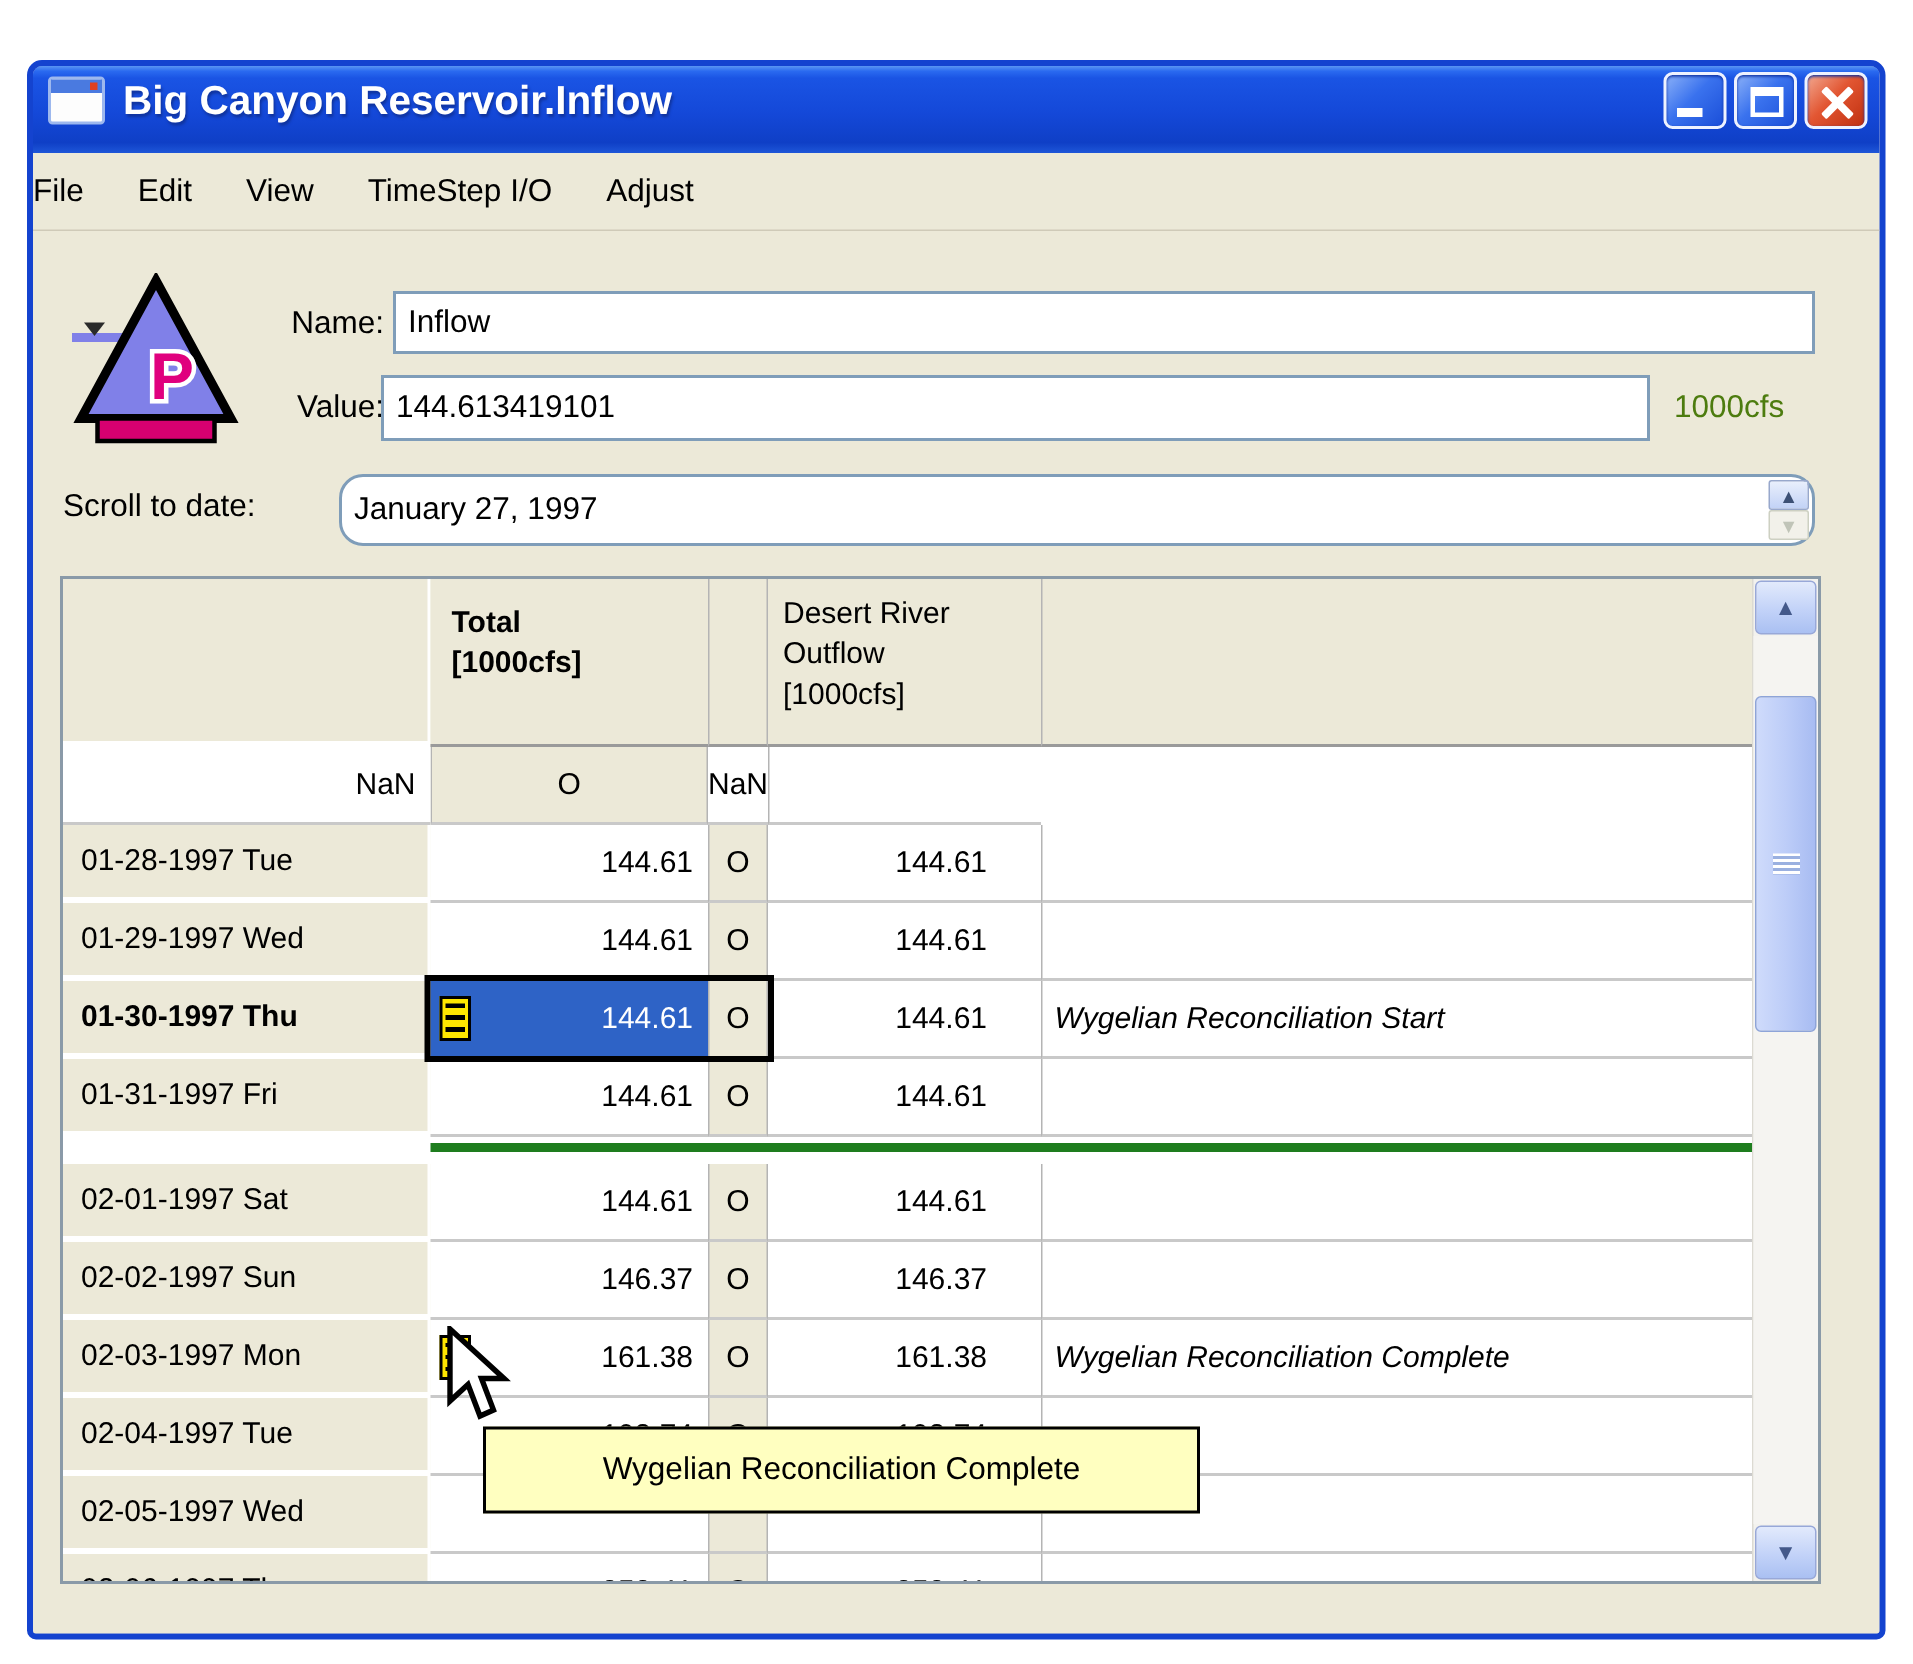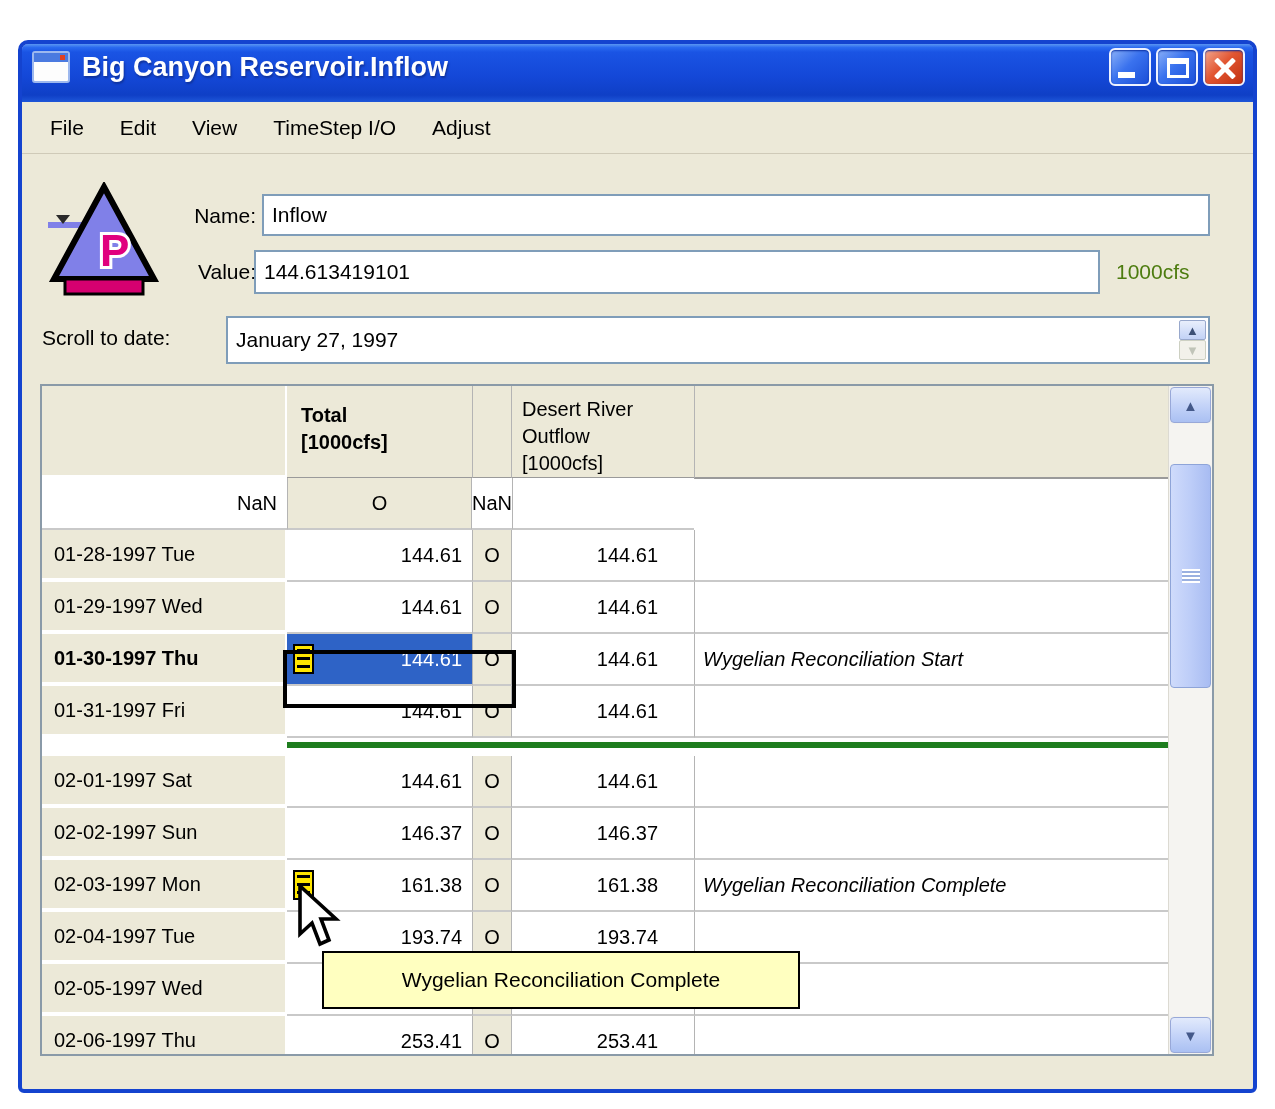--- a/index.html
+++ b/index.html
@@ -22,21 +22,21 @@
   .title-text { color:#fff; font-size:27px; font-weight:bold; margin-left:12px; text-shadow:1px 2px 2px #10339c; flex:1 1 auto; white-space:nowrap; }
   .win-controls { display:flex; gap:5px; }
   .win-btn { width:42px; height:38px; border-radius:6px; border:2px solid #eef2ff; position:relative;
     background:linear-gradient(135deg,#8ab0f8 0%,#3a72ee 45%,#1a4ed8 100%); box-shadow:0 1px 2px #0b2fa0 inset; }
   .win-btn.close { background:linear-gradient(135deg,#f2a890 0%,#e25632 45%,#c03010 100%); }
   .glyph-min { position:absolute; left:7px; bottom:6px; width:17px; height:6px; background:#fff; }
   .glyph-max { position:absolute; left:9px; top:8px; width:22px; height:20px; border:3px solid #fff; border-top-width:6px; }
   .glyph-x1,.glyph-x2 { position:absolute; left:7px; top:16px; width:26px; height:5px; background:#fff; border-radius:1px; }
   .glyph-x1 { transform:rotate(45deg); } .glyph-x2 { transform:rotate(-45deg); }
 
-  .menubar { height:52px; background:#ece9d8; display:flex; align-items:center; gap:36px; padding-left:28px;
+  .menubar { height:52px; background:#ece9d8; display:flex; align-items:center; gap:36px; 
     border-bottom:1px solid #cfcab8; font-size:21px; color:#000; }
   .menu-item { cursor:default; }
 
   
   .content { position:relative; width:100%; height:935px; background:#ece9d8; }
   .res-icon { position:absolute; left:26px; top:28px; }
   .flabel { position:absolute; font-size:21px; color:#000; text-align:right; width:212px; }
   .field { position:absolute; background:#fff; border:2px solid #7f9db9; font-size:21px; color:#000;
     display:flex; align-items:center; padding-left:8px; white-space:nowrap; }
   .units { position:absolute; font-size:21px; color:#4d7c0f; }
@@ -44,21 +44,21 @@
   .spinner { position:absolute; right:2px; top:2px; bottom:2px; width:27px; display:flex; flex-direction:column; }
   .spin-btn { flex:1; display:flex; align-items:center; justify-content:center; font-size:13px; border:1px solid #98a8cc; border-radius:2px; }
   .spin-up { background:linear-gradient(180deg,#e9effc,#c2d2f6); color:#3c5075; }
   .spin-down { background:#f2f1ea; color:#c0c4b8; border-color:#cdd0c2; }
 
   
   .table-box { position:absolute; left:18px; top:230px; width:1174px; height:672px;
     border:2px solid #8a9aa8; background:#fff; overflow:hidden; }
   .tgrid { position:absolute; left:0; top:0; right:44px; bottom:0; overflow:hidden; background:#fff; }
   .thead, .trow { display:grid; grid-template-columns:245px 185px 40px 182px 1fr; }
-  .thead { height:92px; }
+  .thead { height:112px; }
   .hcell { background:#ece9d8; font-size:20px; line-height:1.35; white-space:pre-line; }
   .h-date { border-right:2px solid #fff; border-bottom:4px solid #fff; }
   .h-total { font-weight:bold; padding:16px 0 0 14px; border-bottom:2px solid #9a9a9a; }
   .h-flag { border-left:1px solid #b4b4b4; border-right:1px solid #b4b4b4; border-bottom:2px solid #9a9a9a; }
   .h-desert { padding:10px 0 0 10px; border-bottom:2px solid #9a9a9a; }
   .h-notes { border-left:1px solid #b4b4b4; border-bottom:2px solid #9a9a9a; }
 
   .trow { height:52px; font-size:20px; }
   .cell { overflow:hidden; white-space:nowrap; }
   .c-date { background:#ece9d8; border-right:2px solid #fff; border-bottom:4px solid #fff; line-height:48px; padding-left:12px; }
@@ -145,21 +145,21 @@
       <span>Inflow</span>
     </div>
 
     <div class="flabel" style="left:22px; top:106px;">Value:</div>
     <div class="field" style="left:232px; top:96px; width:846px; height:44px;">
       <span>144.613419101</span>
     </div>
     <div class="units" style="left:1094px; top:106px;">1000cfs</div>
 
     <div class="flabel" style="left:-10px; top:172px; text-align:left; padding-left:30px;">Scroll to date:</div>
-    <div class="field" style="left:204px; top:162px; width:984px; height:48px;">
+    <div class="field" style="left:204px; top:162px; width:984px; height:48px;border-radius:16px;">
       <span>January 27, 1997</span>
       <div class="spinner">
         <div class="spin-btn spin-up">
             <span>▲</span>
           </div>
         <div class="spin-btn spin-down">
             <span>▼</span>
           </div>
       </div>
     </div>

